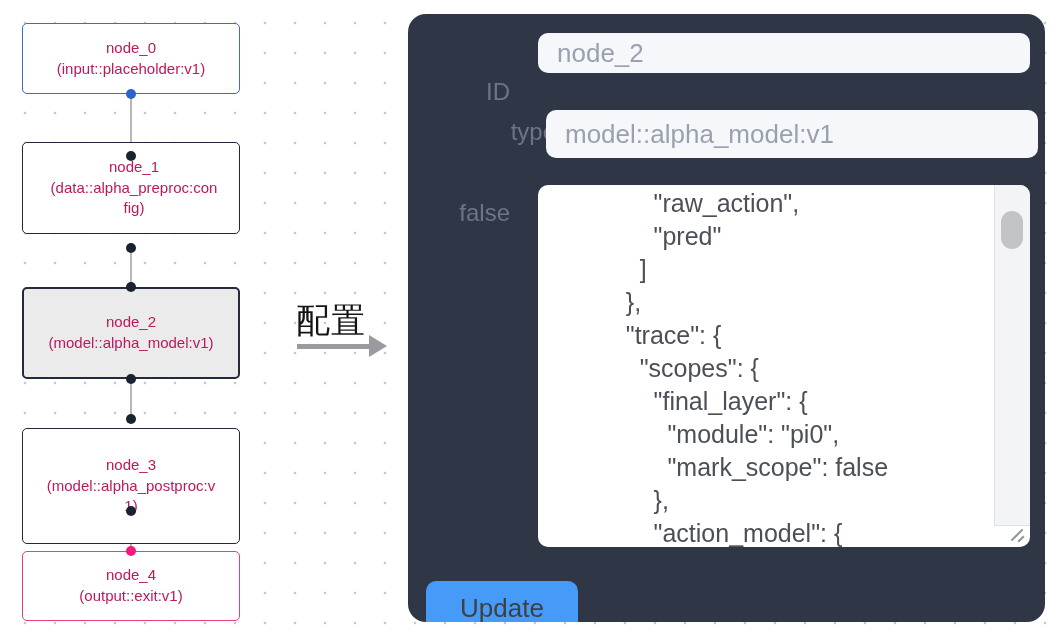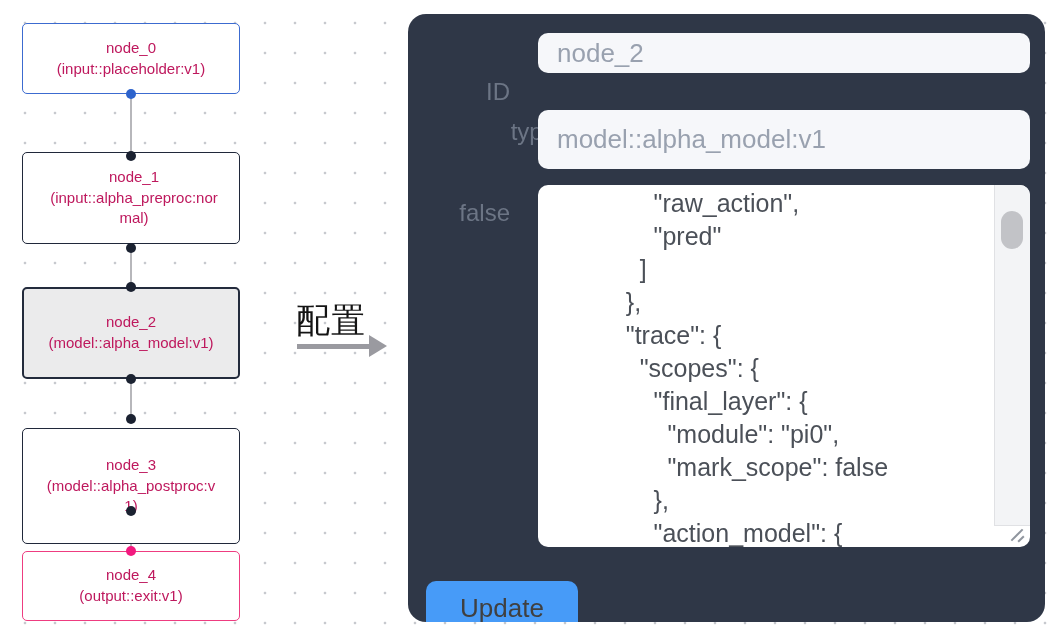--- a/index.html
+++ b/index.html
@@ -12,21 +12,21 @@
   .node{
     position:absolute;left:22px;width:218px;box-sizing:border-box;
     background:#ffffff;border:1.5px solid #20283a;border-radius:5px;
     display:flex;flex-direction:column;align-items:center;justify-content:center;
     text-align:center;padding:4px 20px;cursor:pointer;
   }
   .node .t, .node .s{
     font-size:15px;line-height:1.38;color:#be185d;word-break:break-all;width:100%;
   }
   .n0{top:23px;height:71px;border-color:#3c6bd0;}
-  .n1{top:152px;height:92px;padding-left:26px;}
+  .n1{top:142px;height:92px;padding-left:26px;}
   .n2{top:287px;height:92px;background:#ebebec;border:2px solid #232b3c;}
   .n3{top:428px;height:116px;}
   .n4{top:551px;height:70px;border-color:#ee3c80;}
   .edge{position:absolute;left:130px;width:1.5px;background:#b7b7bb;}
   .e0{top:94px;height:62px;}
   .e1{top:248px;height:39px;}
   .e2{top:379px;height:40px;}
   .e3{top:511px;height:40px;}
   .port{position:absolute;left:126px;width:10px;height:10px;border-radius:50%;background:#1b2231;cursor:crosshair;}
   .port.blue{background:#2d63cc;}
@@ -47,21 +47,21 @@
   .lbl-id{top:19px;height:40px;line-height:40px;margin-top:39px;}
   .lbl-type{top:96px;height:43px;line-height:43px;padding-left:46px;}
   .lbl-config{top:186px;height:26px;line-height:26px;}
   .field{
     position:absolute;left:130px;width:492px;box-sizing:border-box;
     background:#f6f7fa;border:none;border-radius:10px;
     font-family:"Liberation Sans",sans-serif;font-size:26px;color:#99a1af;
     padding:0 0 0 19px;outline:none;
   }
   .f-id{top:19px;height:40px;}
-  .f-type{top:96px;height:59px;}
+  .f-type{top:96px;height:48px;margin-left:8px;}
   .configbox{
     position:absolute;left:130px;top:171px;width:492px;height:362px;
     background:#ffffff;border-radius:10px;overflow:hidden;cursor:text;
   }
   .configtext{
     position:absolute;left:0;top:0;right:36px;bottom:0;
     white-space:pre;font-family:"Liberation Sans",sans-serif;
     font-size:25px;line-height:33px;color:#4b5058;
     padding:2px 0 0 60px;overflow:hidden;
   }
@@ -91,21 +91,21 @@
   <div class="edge e1"></div>
   <div class="edge e2"></div>
   <div class="edge e3"></div>
 
   <div class="node n0">
     <div class="t">node_0</div>
     <div class="s">(input::placeholder:v1)</div>
   </div>
   <div class="node n1">
     <div class="t">node_1</div>
-    <div class="s">(input::alpha_preproc:normal)</div>
+    <div class="s">(data::alpha_preproc:config)</div>
   </div>
   <div class="node n2">
     <div class="t">node_2</div>
     <div class="s">(model::alpha_model:v1)</div>
   </div>
   <div class="node n3">
     <div class="t">node_3</div>
     <div class="s">(model::alpha_postproc:v1)</div>
   </div>
   <div class="node n4">

